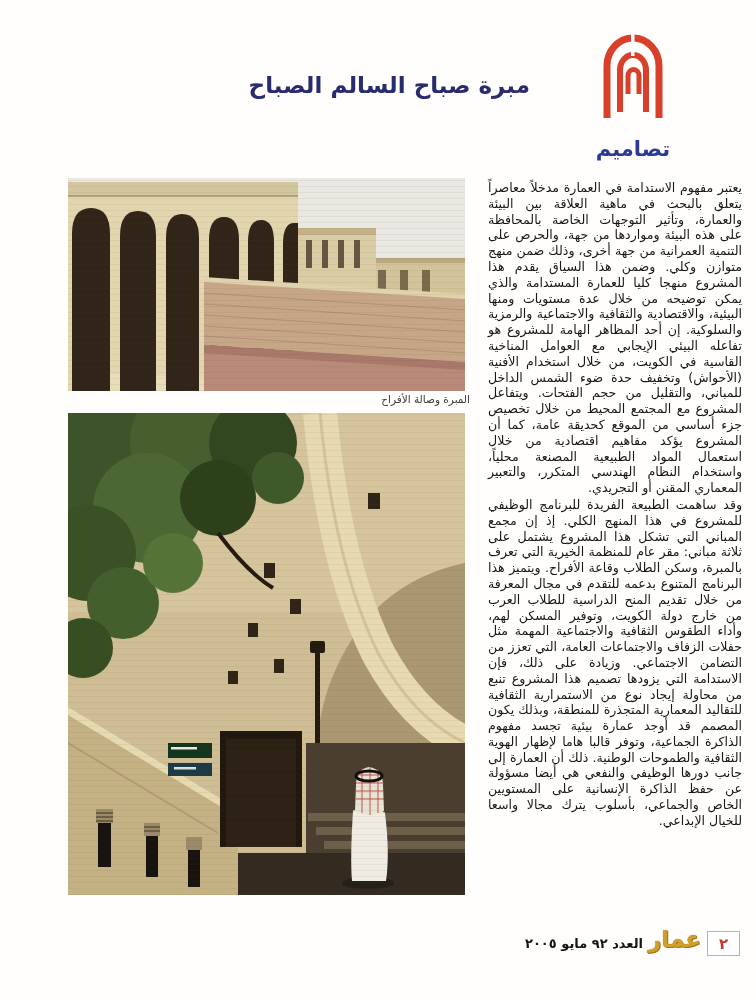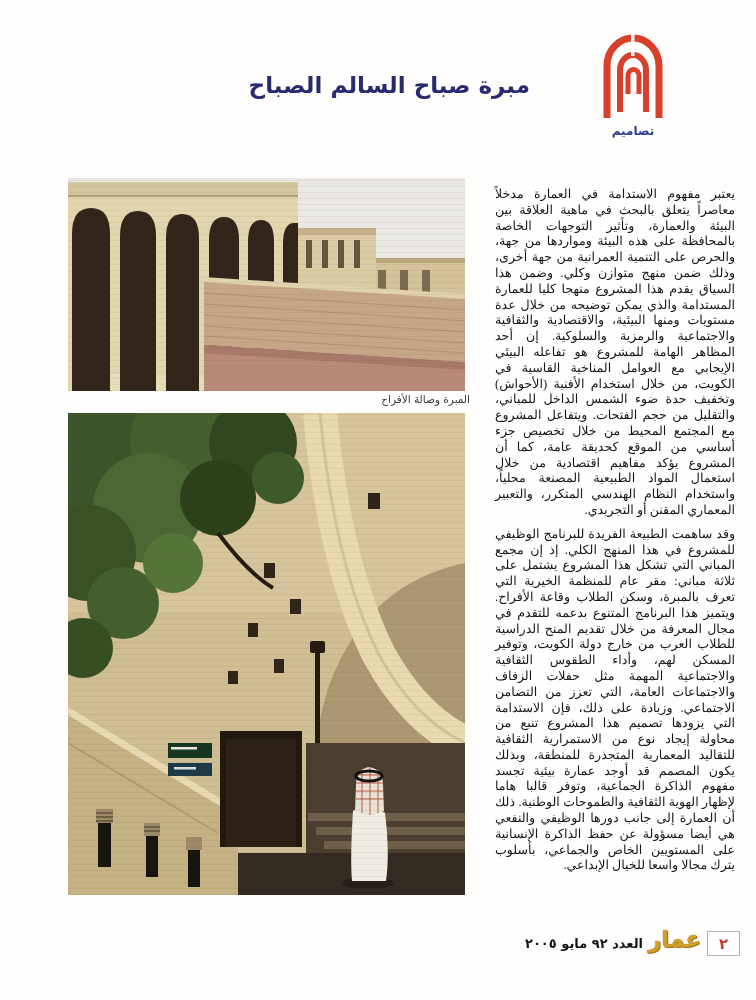--- a/index.html
+++ b/index.html
@@ -2,21 +2,21 @@
 <html lang="ar"><head>
 <meta charset="utf-8">
 <style>
   html,body{margin:0;padding:0;background:#ffffff;}
   .page{
     position:relative;width:756px;height:1000px;background:#fffefd;
     font-family:"DejaVu Sans", sans-serif;overflow:hidden;margin:0 auto;
   }
   
   .logo-block{position:absolute;top:30px;left:590px;width:86px;text-align:center;}
-  .logo-label{color:#2b3a94;font-weight:bold;font-size:12px;margin-top:2px;letter-spacing:0;}
+  .logo-label{color:#2b3a94;font-weight:bold;font-size:21px;margin-top:15px;letter-spacing:0;}
   
   .title-block{
     position:absolute;top:64px;right:226px;direction:rtl;text-align:right;
     color:#282c6f;font-weight:bold;font-size:23px;line-height:42px;white-space:nowrap;
   }
   
   .photo{position:absolute;left:68px;overflow:hidden;}
   .photo1{top:178px;width:397px;height:213px;}
   .photo2{top:413px;width:397px;height:482px;}
   .brick-tex{
@@ -26,21 +26,21 @@
   .caption{
     position:absolute;direction:rtl;text-align:right;font-size:10.5px;color:#3c3c3c;
   }
   .caption1{top:393px;left:68px;width:402px;}
   .caption2{top:897px;left:68px;width:404px;}
   
   .body-col{
     position:absolute;left:487px;top:179px;width:256px;direction:rtl;
     text-align:justify;font-size:12.6px;line-height:15.8px;color:#161616;
   }
-  .body-col p{margin:8px;font-family:Liberation Serif, serif;}
+  .body-col p{margin:1px;}
   
   .issue-info{
     position:absolute;top:936px;left:503px;width:140px;direction:rtl;text-align:right;
     font-size:13px;font-weight:bold;color:#151515;white-space:nowrap;
   }
   .magazine-logo{
     position:absolute;top:926px;left:648px;width:58px;text-align:left;
     font-size:23px;font-weight:bold;color:#d0a02c;
     text-shadow:0 0 1px #8a5c10, 1px 1px 0 #aa7716;
   }

